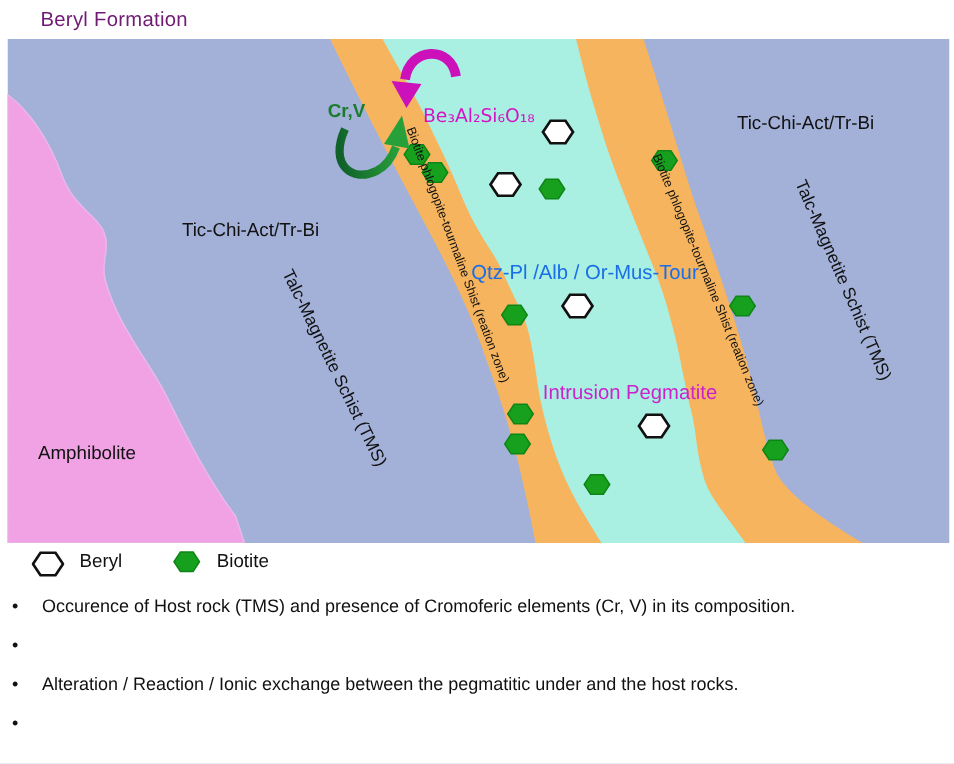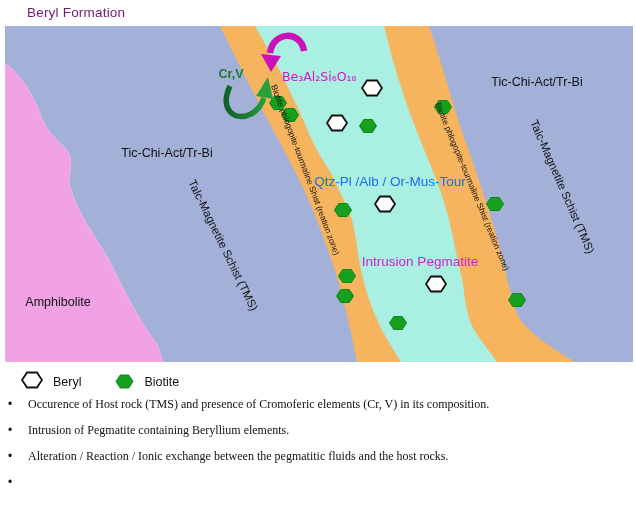--- a/index.html
+++ b/index.html
@@ -9,27 +9,27 @@
   svg text{font-family:"Liberation Sans",sans-serif;}
   .lbl{fill:#111;font-size:12.5px;}
   .lbl-tms{fill:#111;font-size:11.5px;}
   .lbl-band{fill:#111;font-size:8.4px;}
   .lbl-blue{fill:#1a6ee8;font-size:13.5px;}
   .lbl-mag{fill:#cc22cc;font-size:13.5px;}
   .lbl-crv{fill:#1a7c2c;font-size:12.5px;font-weight:bold;}
   .lbl-formula{fill:#d414c4;font-size:12.5px;font-family:"DejaVu Sans",sans-serif;}
   .emerald-hex{fill:#17a01d;stroke:#0e8516;stroke-width:1;}
   .beryl-hex{fill:#ffffff;stroke:#111111;stroke-width:1.8;}
-  .legend{position:absolute;left:21px;top:367px;display:flex;align-items:flex-end;height:22px;}
+  .legend{position:absolute;left:21px;top:367px;display:flex;align-items:flex-start;height:22px;}
   .legend .lg-label{font-size:12.5px;color:#111;margin-left:10px;}
   .legend .lg-gap{width:34px;}
   .bullets{position:absolute;left:8px;top:397px;width:622px;}
   .bullet{display:flex;margin-bottom:11px;}
   .bullet-dot{width:20px;font-size:12px;color:#111;line-height:1.25;}
-  .bullet-text{font-size:12px;color:#111;line-height:1.25;white-space:pre-line;font-family:Liberation Serif, serif;}
+  .bullet-text{font-size:12px;color:#111;line-height:1.25;white-space:pre-line;}
 </style>
 </head>
 <body>
 
 <div class="title">Beryl Formation</div>
 
 <svg class="map" width="628" height="336" viewBox="0 0 628 336">
   <defs>
     <linearGradient id="greenGrad" gradientUnits="userSpaceOnUse" x1="222" y1="75" x2="262" y2="70">
       <stop offset="0" stop-color="#11622a"></stop>
@@ -99,22 +99,21 @@
   <span class="lg-label">Biotite</span>
 </div>
 
 <div class="bullets">
   <div class="bullet">
     <span class="bullet-dot">•</span>
     <span class="bullet-text">Occurence of Host rock (TMS) and presence of Cromoferic elements (Cr, V) in its composition.</span>
   </div>
   <div class="bullet">
     <span class="bullet-dot">•</span>
-    <span class="bullet-text">Intrusion of Pegmatite containing Beryllium elements.</span>
   </div>
   <div class="bullet">
     <span class="bullet-dot">•</span>
-    <span class="bullet-text">Alteration / Reaction / Ionic exchange between the pegmatitic fluids and the host rocks.</span>
+    <span class="bullet-text">Alteration / Reaction / Ionic exchange between the pegmatitic under and the host rocks.</span>
   </div>
   <div class="bullet">
     <span class="bullet-dot">•</span>
   </div>
 </div>
 
 </body></html>

